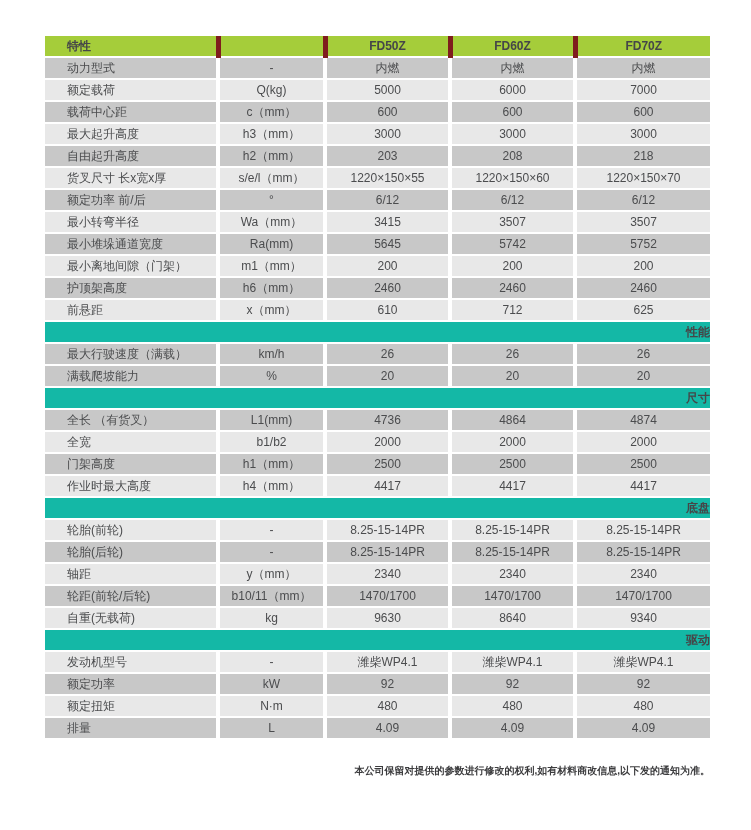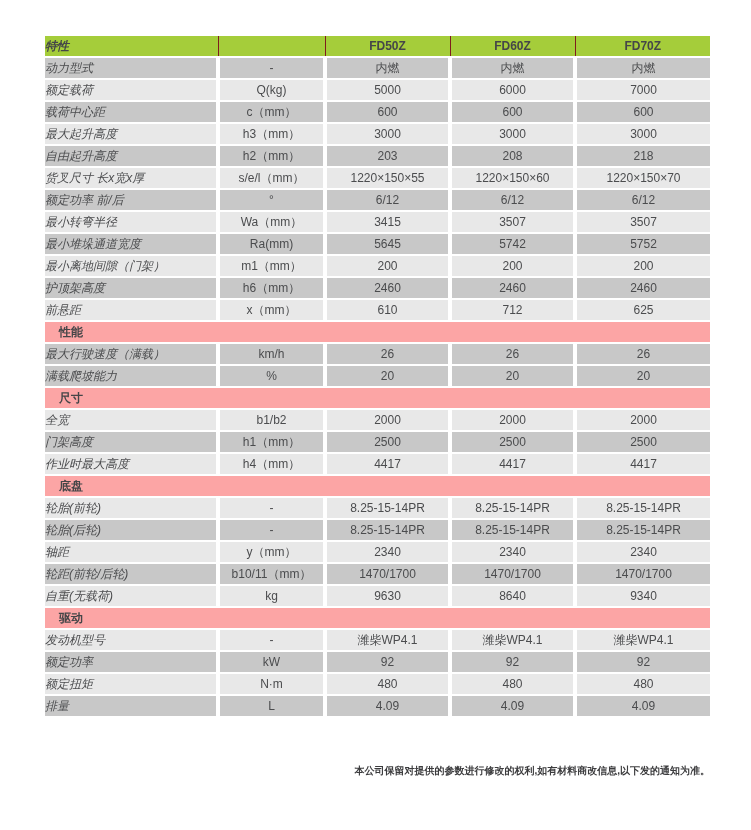--- a/index.html
+++ b/index.html
@@ -39,32 +39,31 @@
   }
   .spec th:not(:first-child), .spec tbody tr.data td:not(:first-child) {
     border-left: 4px solid #ffffff;
   }
   
   .spec thead th {
     background: #a5cd3a;
     font-weight: bold;
     color: #454648;
   }
-  .spec thead th:not(:first-child) { border-left: 1px solid #7f1d1d; }
+  .spec thead th:not(:first-child) { border-left: 5px solid #7f1d1d; }
   .spec th.label, .spec td.label {
     text-align: left;
-    padding-left: 0;
-    font-style: italic;
+    padding-left: 22px;
   }
   
   .spec tr.section td {
-    background: #fca5a5;
+    background: #14b8a6;
     font-weight: bold;
     color: #454648;
-    text-align: left;
+    text-align: right;
     padding-left: 14px;
   }
   .spec tr.dark td  { background: #c8c8c8; }
   .spec tr.light td { background: #e8e8e8; }
 
   .footnote {
     position: absolute;
     top: 764px;
     right: 41px;
     font-size: 10px;
@@ -192,20 +191,27 @@
         <tr class="data dark">
           <td class="label">满载爬坡能力</td>
           <td class="val">%</td>
           <td class="val">20</td>
           <td class="val">20</td>
           <td class="val">20</td>
         </tr>
         <tr class="section">
           <td colspan="5">尺寸</td>
         </tr>
+        <tr class="data dark">
+          <td class="label">全长 （有货叉）</td>
+          <td class="val">L1(mm)</td>
+          <td class="val">4736</td>
+          <td class="val">4864</td>
+          <td class="val">4874</td>
+        </tr>
         <tr class="data light">
           <td class="label">全宽</td>
           <td class="val">b1/b2</td>
           <td class="val">2000</td>
           <td class="val">2000</td>
           <td class="val">2000</td>
         </tr>
         <tr class="data dark">
           <td class="label">门架高度</td>
           <td class="val">h1（mm）</td>

